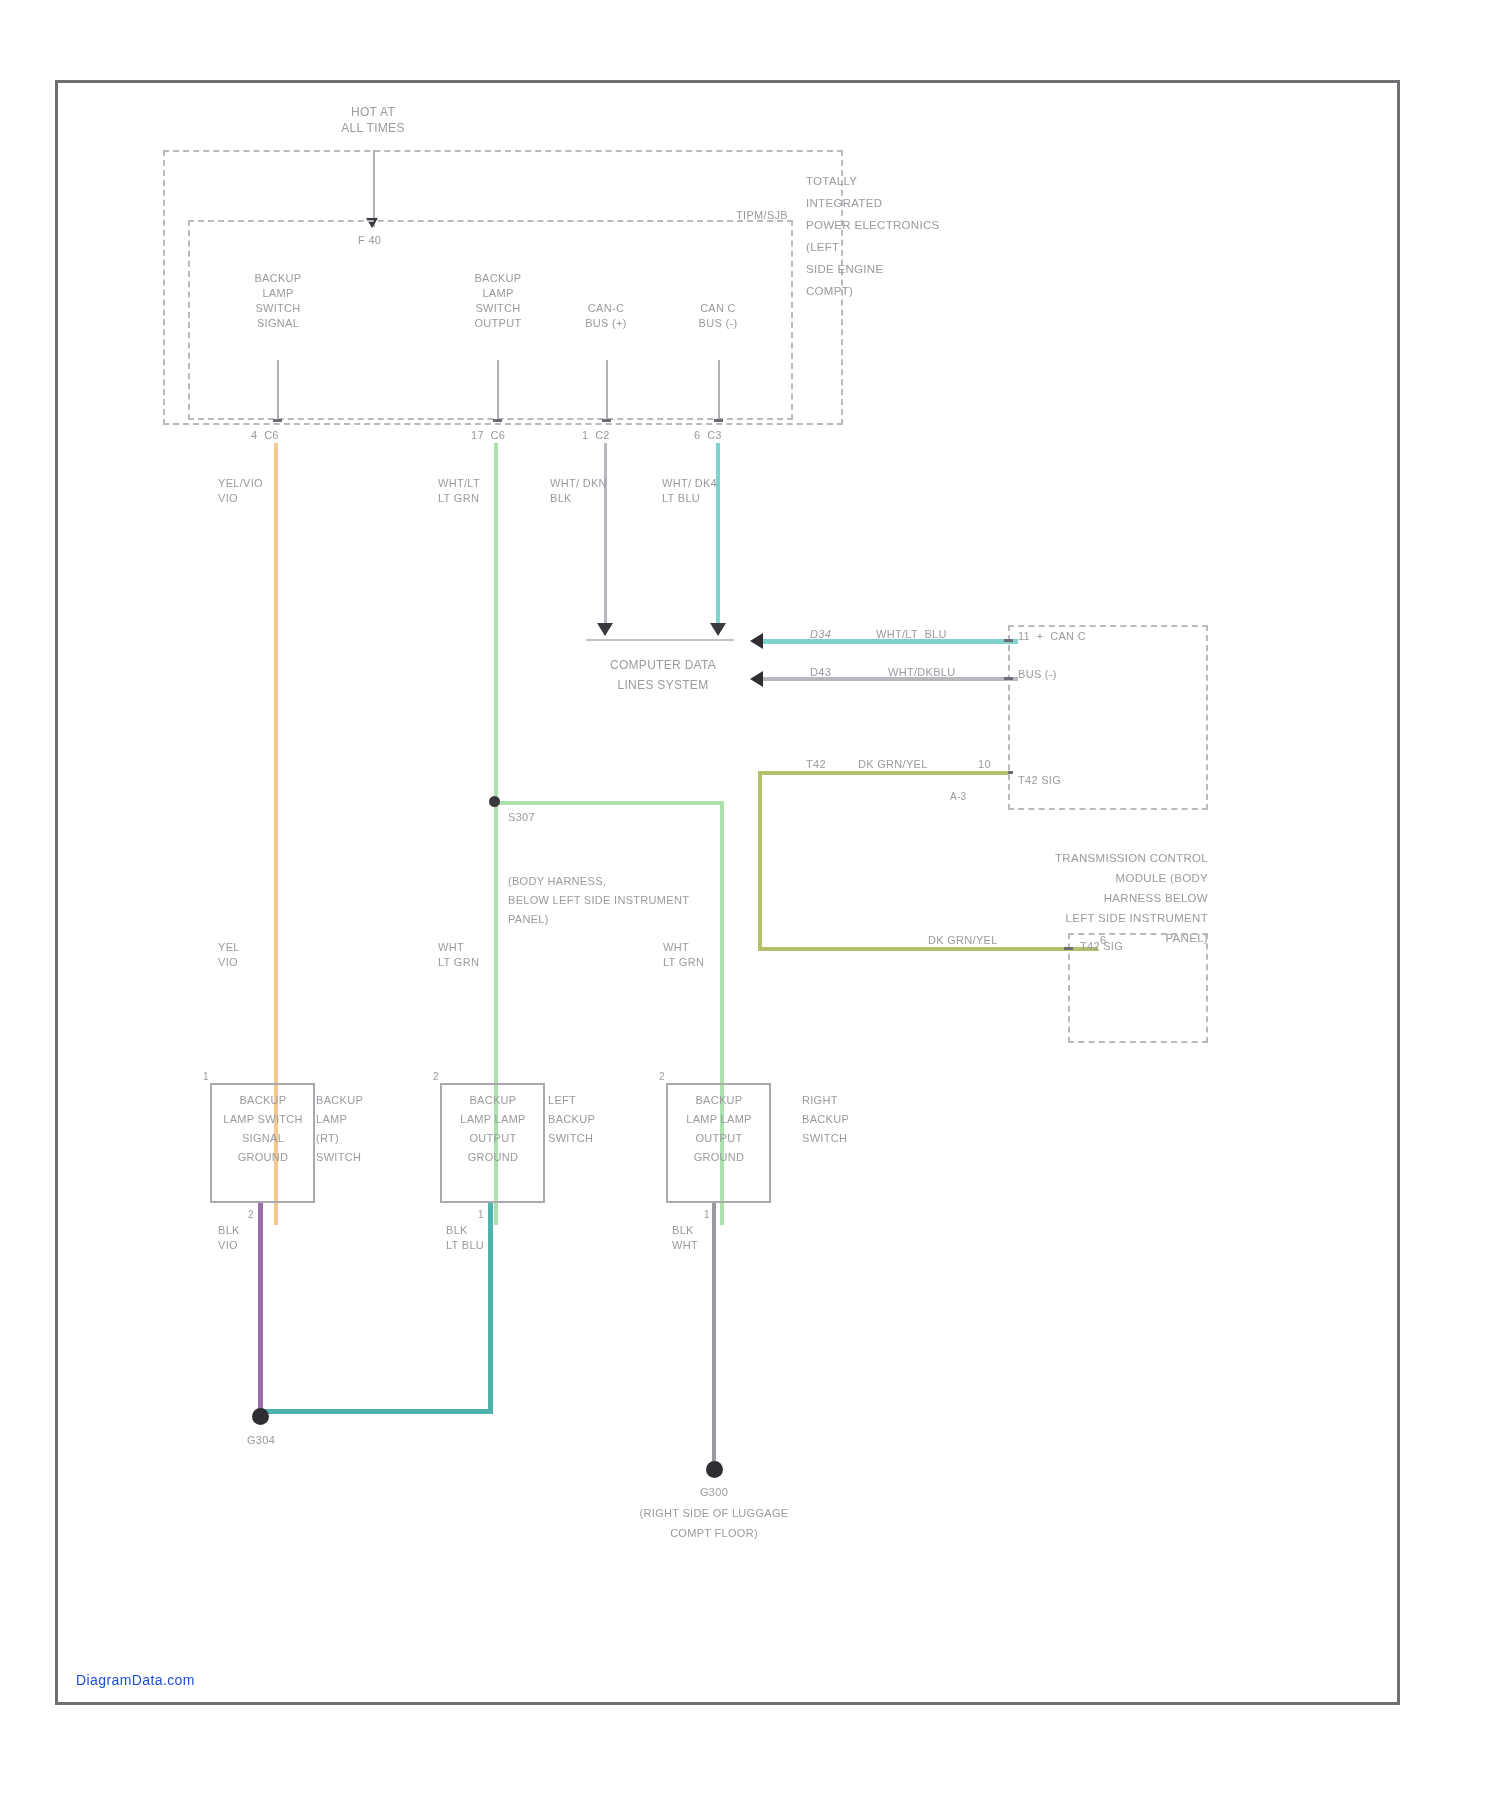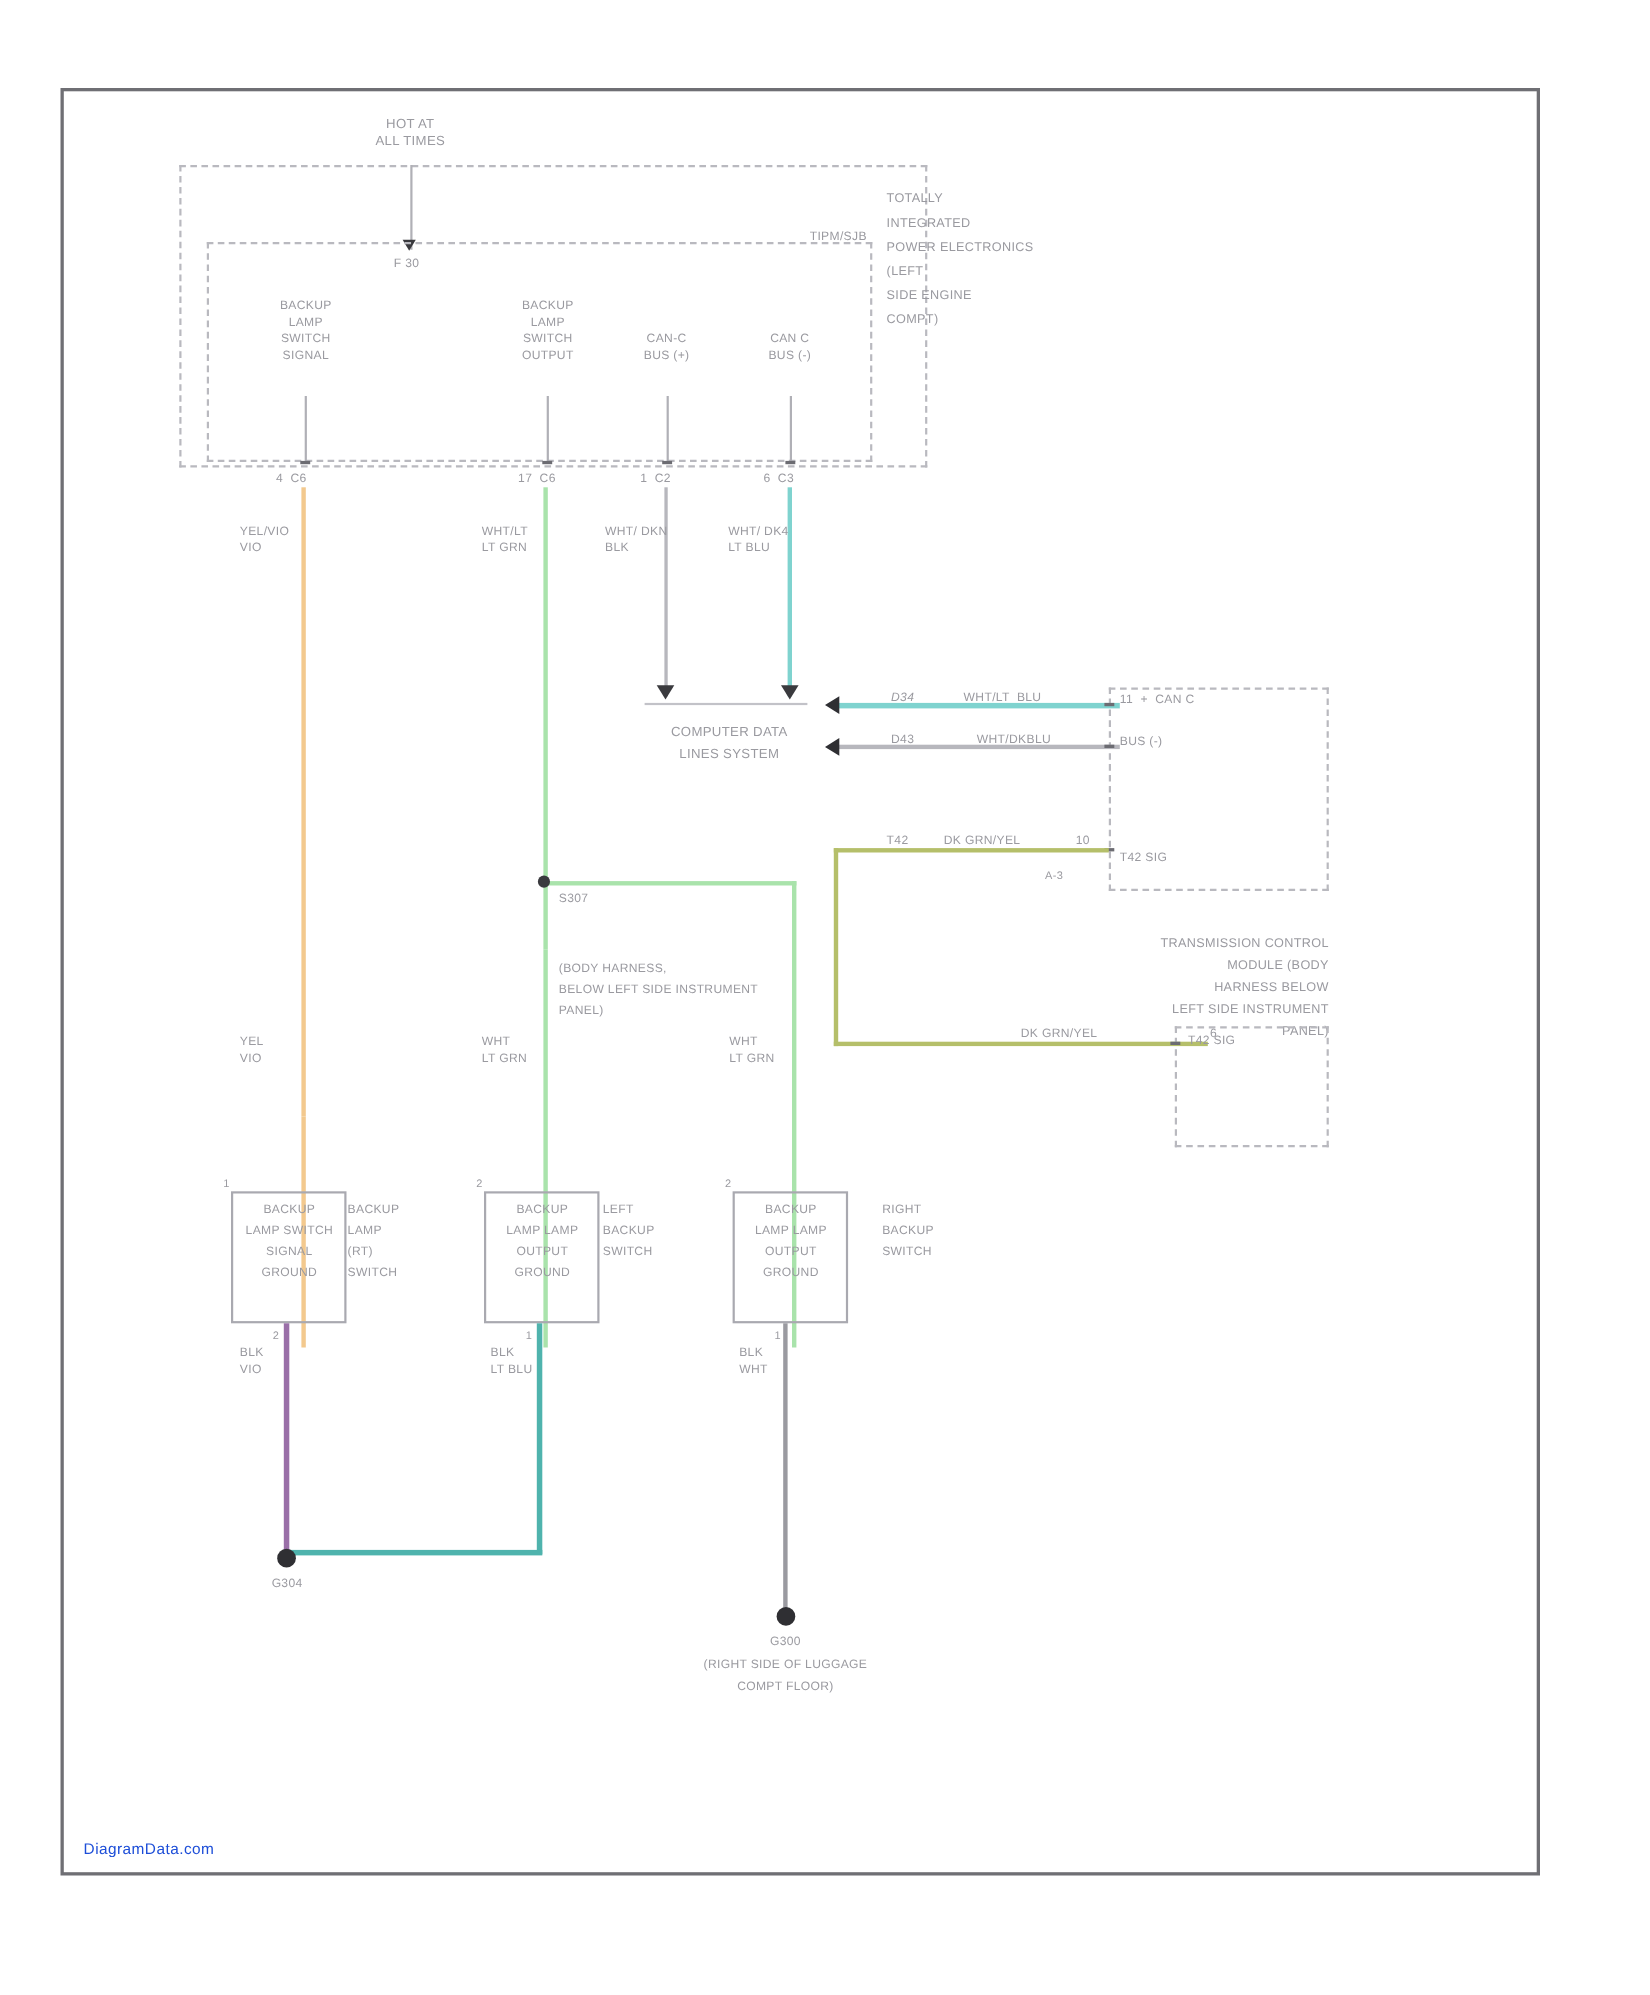--- a/index.html
+++ b/index.html
@@ -43,21 +43,21 @@
 <div id="page">
   <div id="sheet">
 
     <div class="lbl c" style="left:255px;top:22px;width:120px;font-size:12px;">HOT AT</div>
     <div class="lbl c" style="left:255px;top:38px;width:120px;font-size:12px;">ALL TIMES</div>
 
     <div class="dash" style="left:105px;top:67px;width:680px;height:275px;"></div>
 
     <div class="w wv" style="left:315px;top:67px;width:2px;height:77px;background:#b0b0b6;"></div>
     <div class="arrow-d" style="left:308px;top:135px;border-top-width:10px;border-left-width:6px;border-right-width:6px;"></div>
-    <div class="lbl" style="left:300px;top:150px;width:80px;font-size:11px;">F 30</div>
+    <div class="lbl" style="left:300px;top:150px;width:80px;font-size:11px;">F 40</div>
 
     <div class="dash" style="left:130px;top:137px;width:605px;height:200px;"></div>
 
     <div class="lbl r" style="left:560px;top:125px;width:170px;font-size:11px;">TIPM/SJB</div>
 
     <div class="lbl" style="left:748px;top:72px;width:260px;font-size:11.5px;line-height:22px;margin-top:15px;">TOTALLY
 INTEGRATED
 POWER ELECTRONICS
 (LEFT
 SIDE ENGINE

